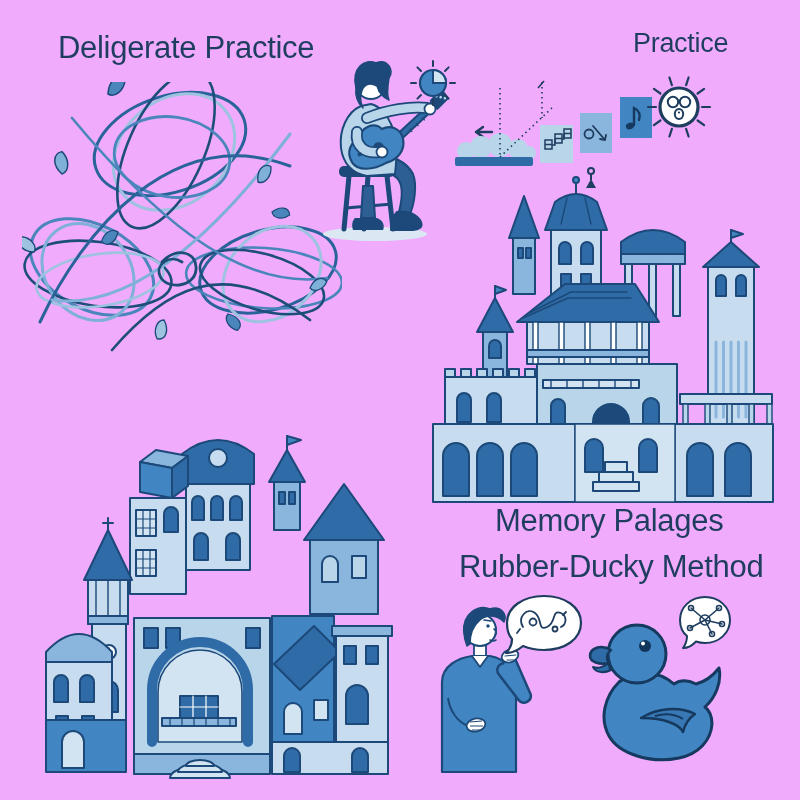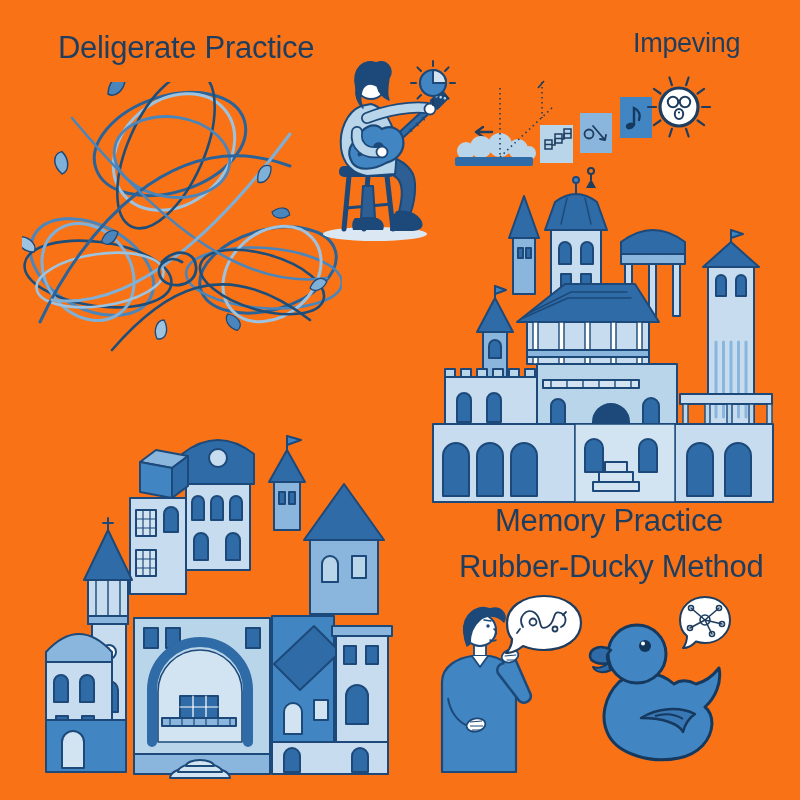--- a/index.html
+++ b/index.html
@@ -1,21 +1,21 @@
 <!DOCTYPE html>
 <html style="--ink: #1e3d5f; --navy: #1c4979; --blue: #4186c2; --deep: #2f6ba6; --mid: #8ab5dc; --light: #b9d5ea; --wall: #c7dcee; --pale: #d2e4f2; --shadow: #dbe8f3;"><head>
 <meta charset="utf-8">
 <style>
   :root{
     --ink:#1e3d5f; --navy:#1c4979; --blue:#4186c2; --deep:#2f6ba6;
     --mid:#8ab5dc; --light:#b9d5ea; --wall:#c7dcee; --pale:#d2e4f2; --shadow:#dbe8f3;
   }
   html,body{margin:0;padding:0;background:#ffffff;}
   .canvas{
-    position:relative;width:800px;height:800px;background:#f97316;
+    position:relative;width:800px;height:800px;background:#f0abfc;
     font-family:"Liberation Sans",sans-serif;overflow:hidden;
   }
   .lbl{position:absolute;color:var(--ink);white-space:nowrap;letter-spacing:-0.3px;font-weight:400;}
   #lbl-dp {left:58px;  top:30px;  font-size:31px;}
   #lbl-imp{left:633px; top:28px;  font-size:27px;}
   #lbl-int{left:107px; top:377px; font-size:30px;}
   #lbl-mp {left:495px; top:503px; font-size:31px;}
   #lbl-rd {left:459px; top:549px; font-size:31px;}
   .art{position:absolute;}
   #art-tangle    {left:22px;  top:82px;}
@@ -28,22 +28,22 @@
   #art-bubble1   {left:503px; top:593px;}
   #art-duck      {left:585px; top:612px;}
   #art-bubble2   {left:676px; top:594px;}
 </style>
 </head>
 <body>
 
 <div class="canvas">
 
   <div class="lbl" id="lbl-dp">Deligerate Practice</div>
-  <div class="lbl" id="lbl-imp">Impeving</div>
-  <div class="lbl" id="lbl-mp">Memory Practice</div>
+  <div class="lbl" id="lbl-imp">Practice</div>
+  <div class="lbl" id="lbl-mp">Memory Palages</div>
   <div class="lbl" id="lbl-rd">Rubber-Ducky Method</div>
 
   <svg class="art" id="art-tangle" width="320" height="298" viewBox="0 0 320 298">
     <g fill="none" stroke-linecap="round">
       <ellipse cx="148" cy="62" rx="78" ry="48" transform="rotate(-18 148 62)" stroke="#2a6399" stroke-width="3"></ellipse>
       <ellipse cx="152" cy="70" rx="66" ry="52" transform="rotate(-40 152 70)" stroke="#9dc3e0" stroke-width="3"></ellipse>
       <ellipse cx="144" cy="68" rx="84" ry="38" transform="rotate(-66 144 68)" stroke="#1d4e79" stroke-width="2.6"></ellipse>
       <ellipse cx="150" cy="75" rx="58" ry="40" transform="rotate(8 150 75)" stroke="#4a86bb" stroke-width="2.8"></ellipse>
       <ellipse cx="70" cy="185" rx="66" ry="42" transform="rotate(28 70 185)" stroke="#4a86bb" stroke-width="3"></ellipse>
       <ellipse cx="76" cy="192" rx="74" ry="32" transform="rotate(8 76 192)" stroke="#1d4e79" stroke-width="2.6"></ellipse>

